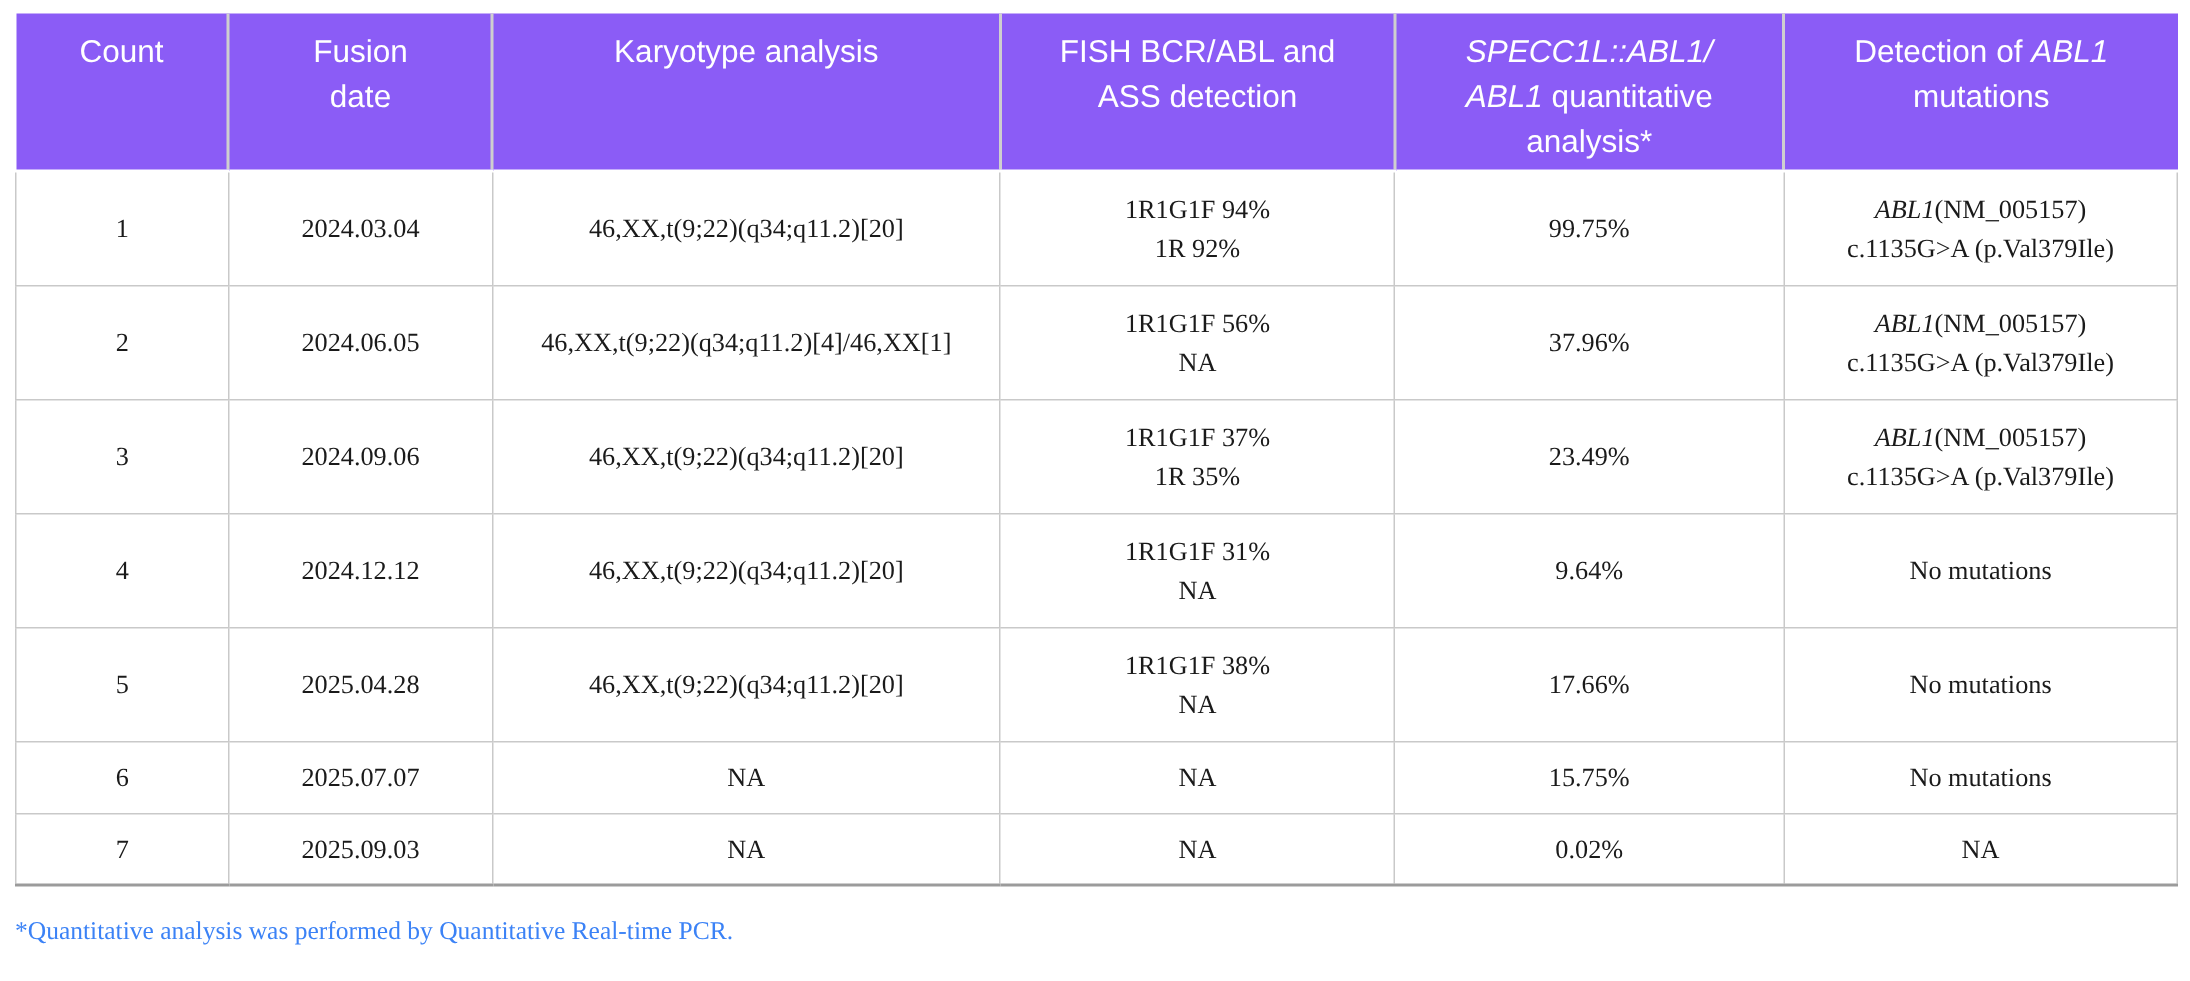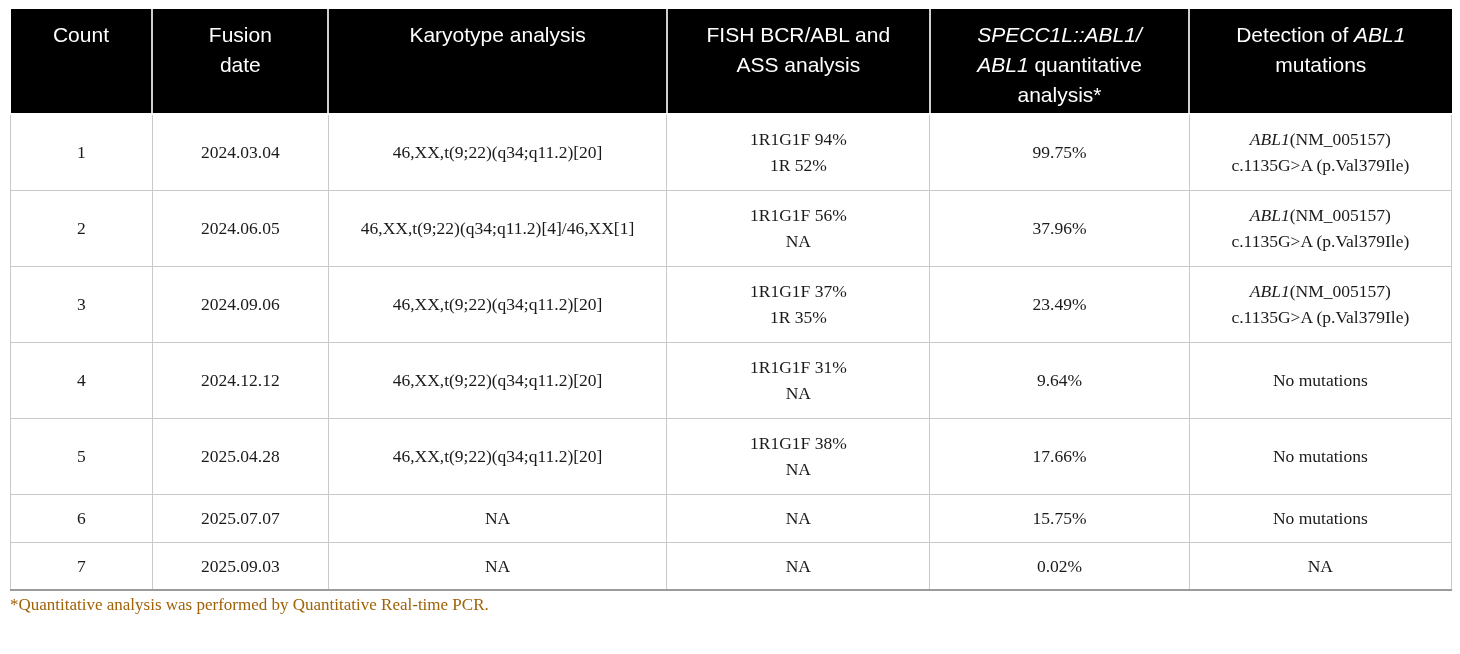--- a/index.html
+++ b/index.html
@@ -17,21 +17,21 @@
     table-layout: fixed;
   }
   col.c-count  { width: 9.85%; }
   col.c-date   { width: 12.2%; }
   col.c-karyo  { width: 23.5%; }
   col.c-fish   { width: 18.25%; }
   col.c-quant  { width: 18.0%; }
   col.c-mut    { width: 18.2%; }
 
   thead th {
-    background: #000000;
+    background: #8b5cf6;
     color: #ffffff;
     font-family: "Liberation Sans", sans-serif;
     font-size: 21px;
     font-weight: 400;
     height: 105px;
     vertical-align: top;
     padding: 11px 6px 0 6px;
     text-align: center;
     line-height: 30px;
     border-left: 2px solid #cfcfcf;
@@ -49,25 +49,25 @@
     line-height: 26px;
   }
   tbody tr.tall td  { height: 76px; }
   tbody tr.short td { height: 48px; }
   tbody tr:last-child td { border-bottom: 2px solid #9b9b9b; }
 
   .it { font-style: italic; text-align: center; }
   .line { display: block; }
 
   .footnotes {
-    margin-top: 1px;
+    margin-top: 17px;
     padding-left: 0px;
     font-size: 17px;
     line-height: 25px;
-    color: #a16207;
+    color: #3b82f6;
   }
 </style>
 </head>
 <body>
 
 <div class="page">
   <table class="data-table">
     <colgroup>
       <col class="c-count">
         <col class="c-date">
@@ -83,21 +83,21 @@
           </th>
         <th>
             <div class="line"><span>Fusion</span></div>
             <div class="line"><span>date</span></div>
           </th>
         <th>
             <div class="line"><span>Karyotype analysis</span></div>
           </th>
         <th>
             <div class="line"><span>FISH BCR/ABL and</span></div>
-            <div class="line"><span>ASS analysis</span></div>
+            <div class="line"><span>ASS detection</span></div>
           </th>
         <th>
             <div class="line"><span class="it">SPECC1L::ABL1/</span></div>
             <div class="line"><span class="it">ABL1</span><span> quantitative</span></div>
             <div class="line"><span>analysis*</span></div>
           </th>
         <th>
             <div class="line"><span>Detection of </span><span class="it">ABL1</span></div>
             <div class="line"><span>mutations</span></div>
           </th>
@@ -109,21 +109,21 @@
             <div class="line"><span>1</span></div>
           </td>
           <td>
             <div class="line"><span>2024.03.04</span></div>
           </td>
           <td>
             <div class="line"><span>46,XX,t(9;22)(q34;q11.2)[20]</span></div>
           </td>
           <td>
             <div class="line"><span>1R1G1F 94%</span></div>
-            <div class="line"><span>1R 52%</span></div>
+            <div class="line"><span>1R 92%</span></div>
           </td>
           <td>
             <div class="line"><span>99.75%</span></div>
           </td>
           <td>
             <div class="line"><span class="it">ABL1</span><span>(NM_005157)</span></div>
             <div class="line"><span>c.1135G&gt;A (p.Val379Ile)</span></div>
           </td>
         </tr>
         <tr class="tall">

